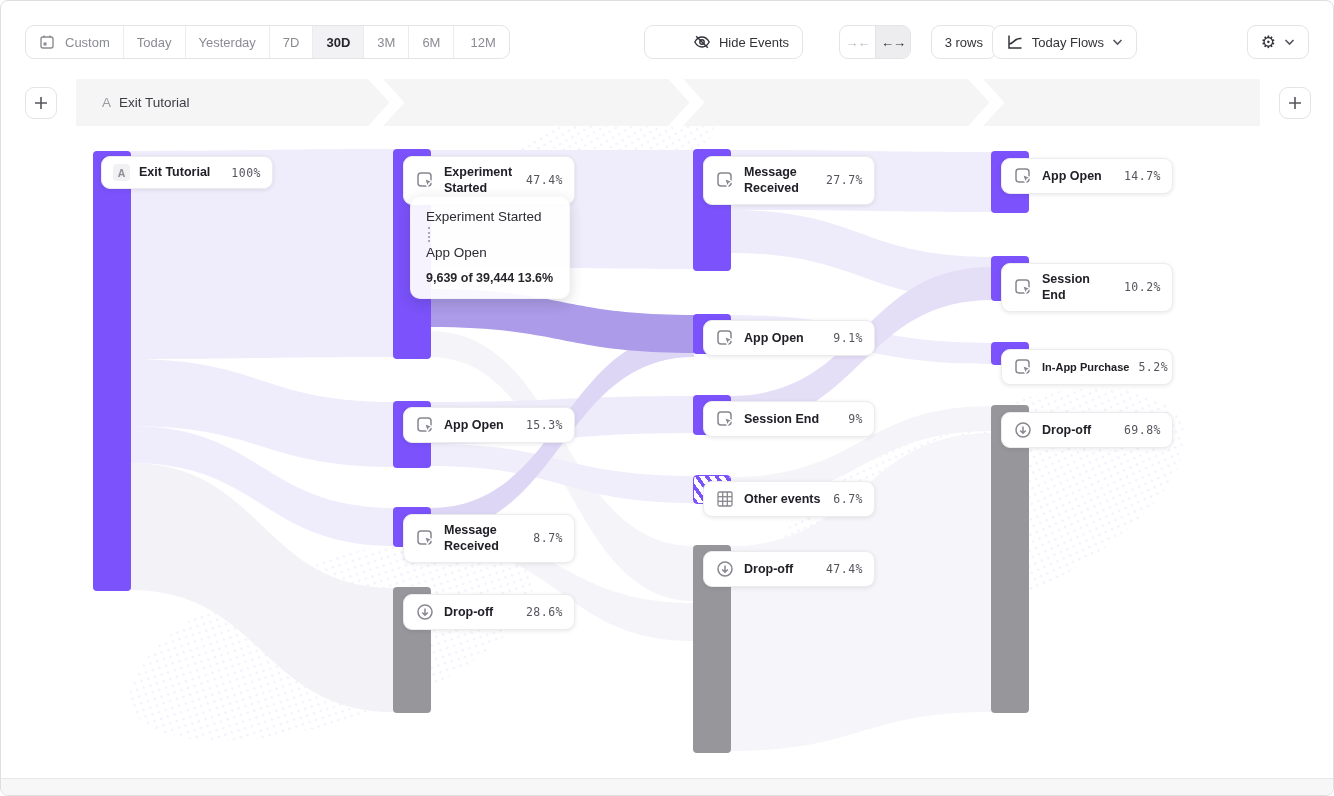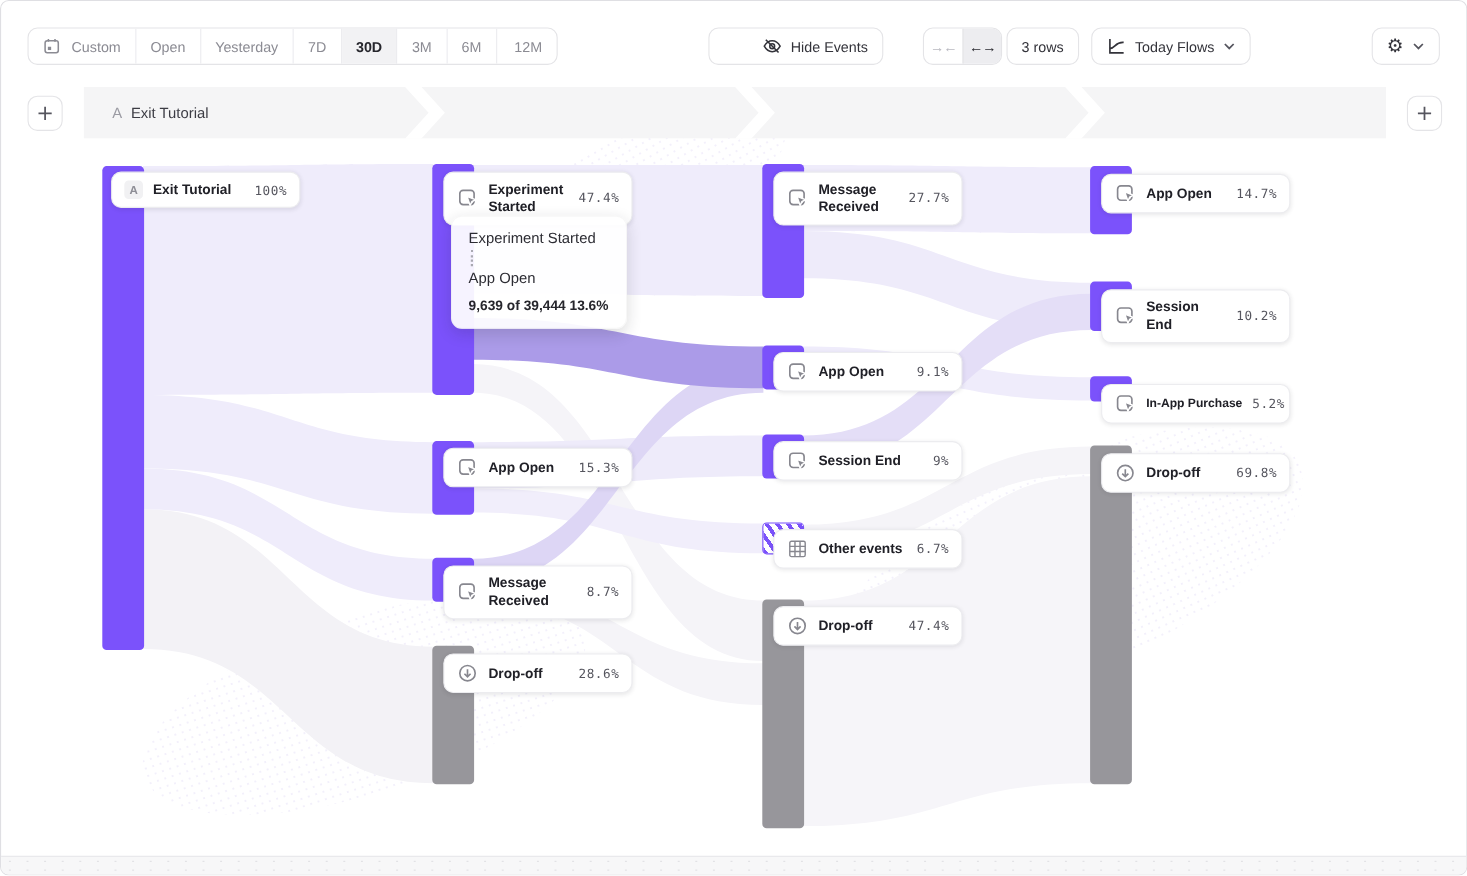--- a/index.html
+++ b/index.html
@@ -133,21 +133,21 @@
           <svg width="16" height="16" viewBox="0 0 16 16" fill="none" stroke="#8b8b93" stroke-width="1.4">
             <rect x="2" y="3" width="12" height="11" rx="2"></rect>
             <line x1="5" y1="1.5" x2="5" y2="4"></line>
               <line x1="11" y1="1.5" x2="11" y2="4"></line>
             <rect x="4.5" y="8.5" width="3" height="3" fill="#8b8b93" stroke="none"></rect>
           </svg>
         </span>
         <span>Custom</span>
       </div>
       <div class="date-cell">
-          <span>Open</span>
+          <span>Today</span>
         </div>
       <div class="date-cell">
           <span>Yesterday</span>
         </div>
       <div class="date-cell">
           <span>7D</span>
         </div>
       <div class="date-cell selected">
           <span>30D</span>
         </div>
@@ -175,21 +175,21 @@
 
     <div class="seg" style="right:398px;">
       <div class="seg-cell disabled">
           <span>→←</span>
         </div>
       <div class="seg-cell active">
           <span>←→</span>
         </div>
     </div>
 
-    <div class="btn" style="right:328px;justify-content:center;">
+    <div class="btn" style="right:312px;justify-content:center;">
       <span>3 rows</span>
     </div>
 
     <div class="btn" style="right:172px;">
       <span class="icon">
         <svg width="18" height="18" viewBox="0 0 18 18" fill="none" stroke="#33333a" stroke-width="1.5">
           <path d="M3 2.5 V15 H15.5"></path>
           <path d="M3 11 C8 11 7.5 5 15.5 5.5"></path>
         </svg>
       </span>

